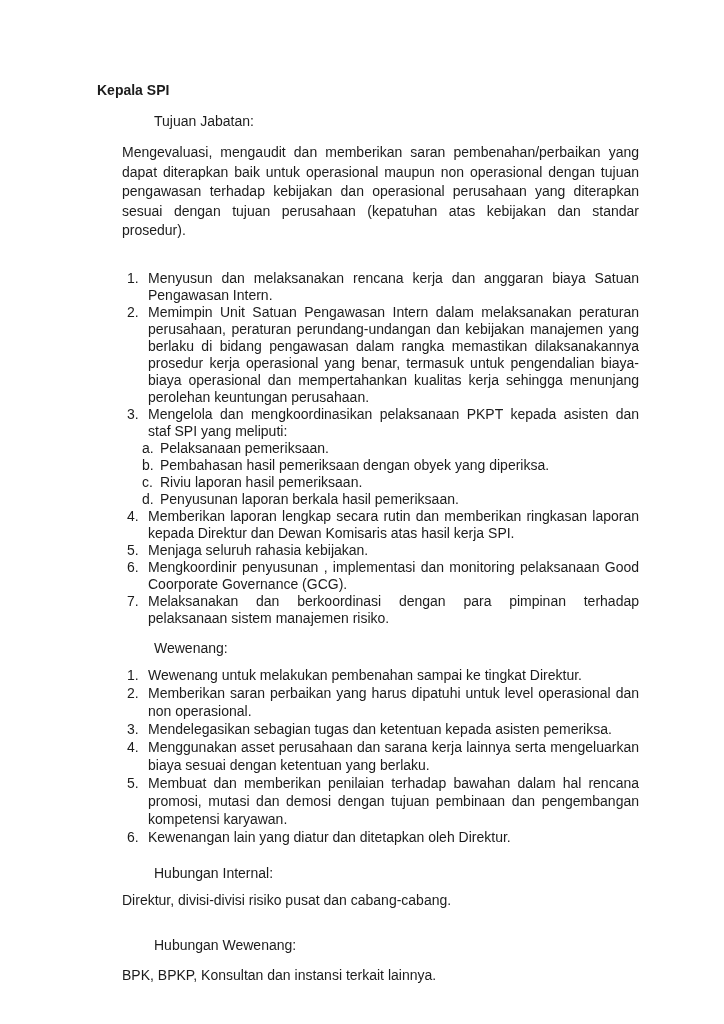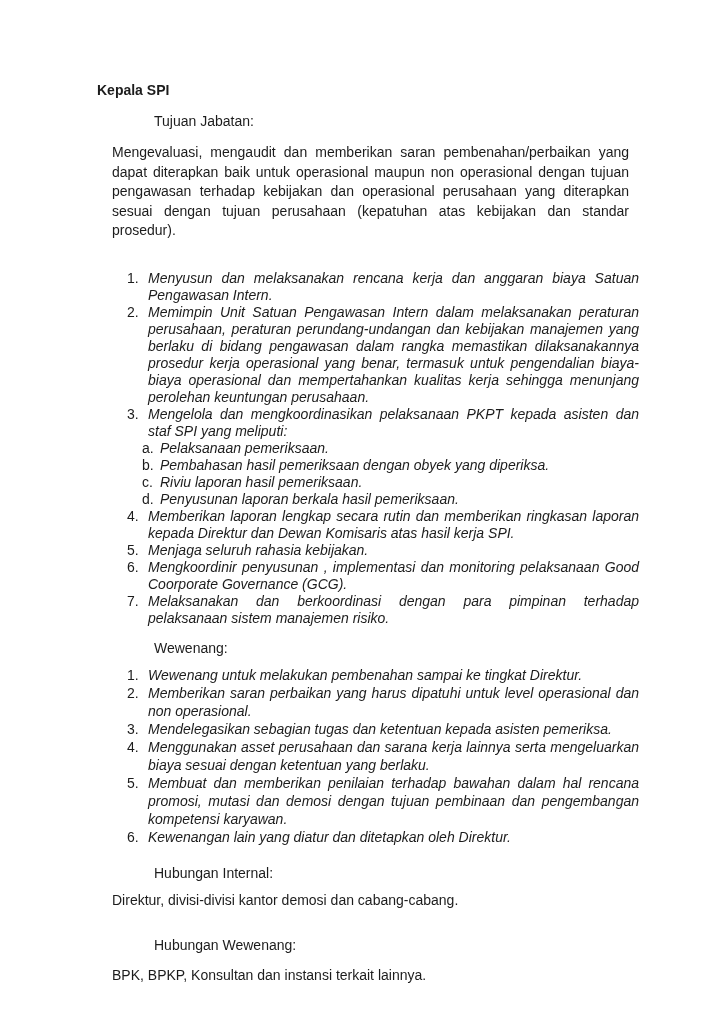--- a/index.html
+++ b/index.html
@@ -25,21 +25,21 @@
   }
   .label {
     position: absolute;
     left: 134px;
     line-height: 19px;
     white-space: nowrap;
     margin-left: 20px;
   }
   .para {
     position: absolute;
-    left: 112px;
+    left: 122px;
     width: 517px;
     margin: 0;
     text-align: justify;
     line-height: 19.5px;
   }
   .para.single { text-align: left; white-space: nowrap; }
   .list {
     position: absolute;
     left: 122px;
     width: 517px;
@@ -48,21 +48,20 @@
   .list.ww { line-height: 18px; }
   .li { display: flex; }
   .li .num {
     flex: 0 0 26px;
     box-sizing: border-box;
     padding-left: 5px;
   }
   .li .txt {
     flex: 1 1 auto;
     text-align: justify;
-    font-style: italic;
   }
   .li.sub .num {
     flex: 0 0 38px;
     padding-left: 20px;
   }
 </style>
 </head>
 <body>
 
 <div class="page">
@@ -143,18 +142,18 @@
       <span class="num">5.</span>
       <span class="txt">Membuat dan memberikan penilaian terhadap bawahan dalam hal rencana promosi, mutasi dan demosi dengan tujuan pembinaan dan pengembangan kompetensi karyawan.</span>
     </div>
     <div class="li">
       <span class="num">6.</span>
       <span class="txt">Kewenangan lain yang diatur dan ditetapkan oleh Direktur.</span>
     </div>
   </div>
 
   <div class="label" style="top:864px">Hubungan Internal:</div>
-  <p class="para single" style="top:891px">Direktur, divisi-divisi kantor demosi dan cabang-cabang.</p>
+  <p class="para single" style="top:891px">Direktur, divisi-divisi risiko pusat dan cabang-cabang.</p>
 
   <div class="label" style="top:936px">Hubungan Wewenang:</div>
   <p class="para single" style="top:966px">BPK, BPKP, Konsultan dan instansi terkait lainnya.</p>
 
 </div>
 
 </body></html>

